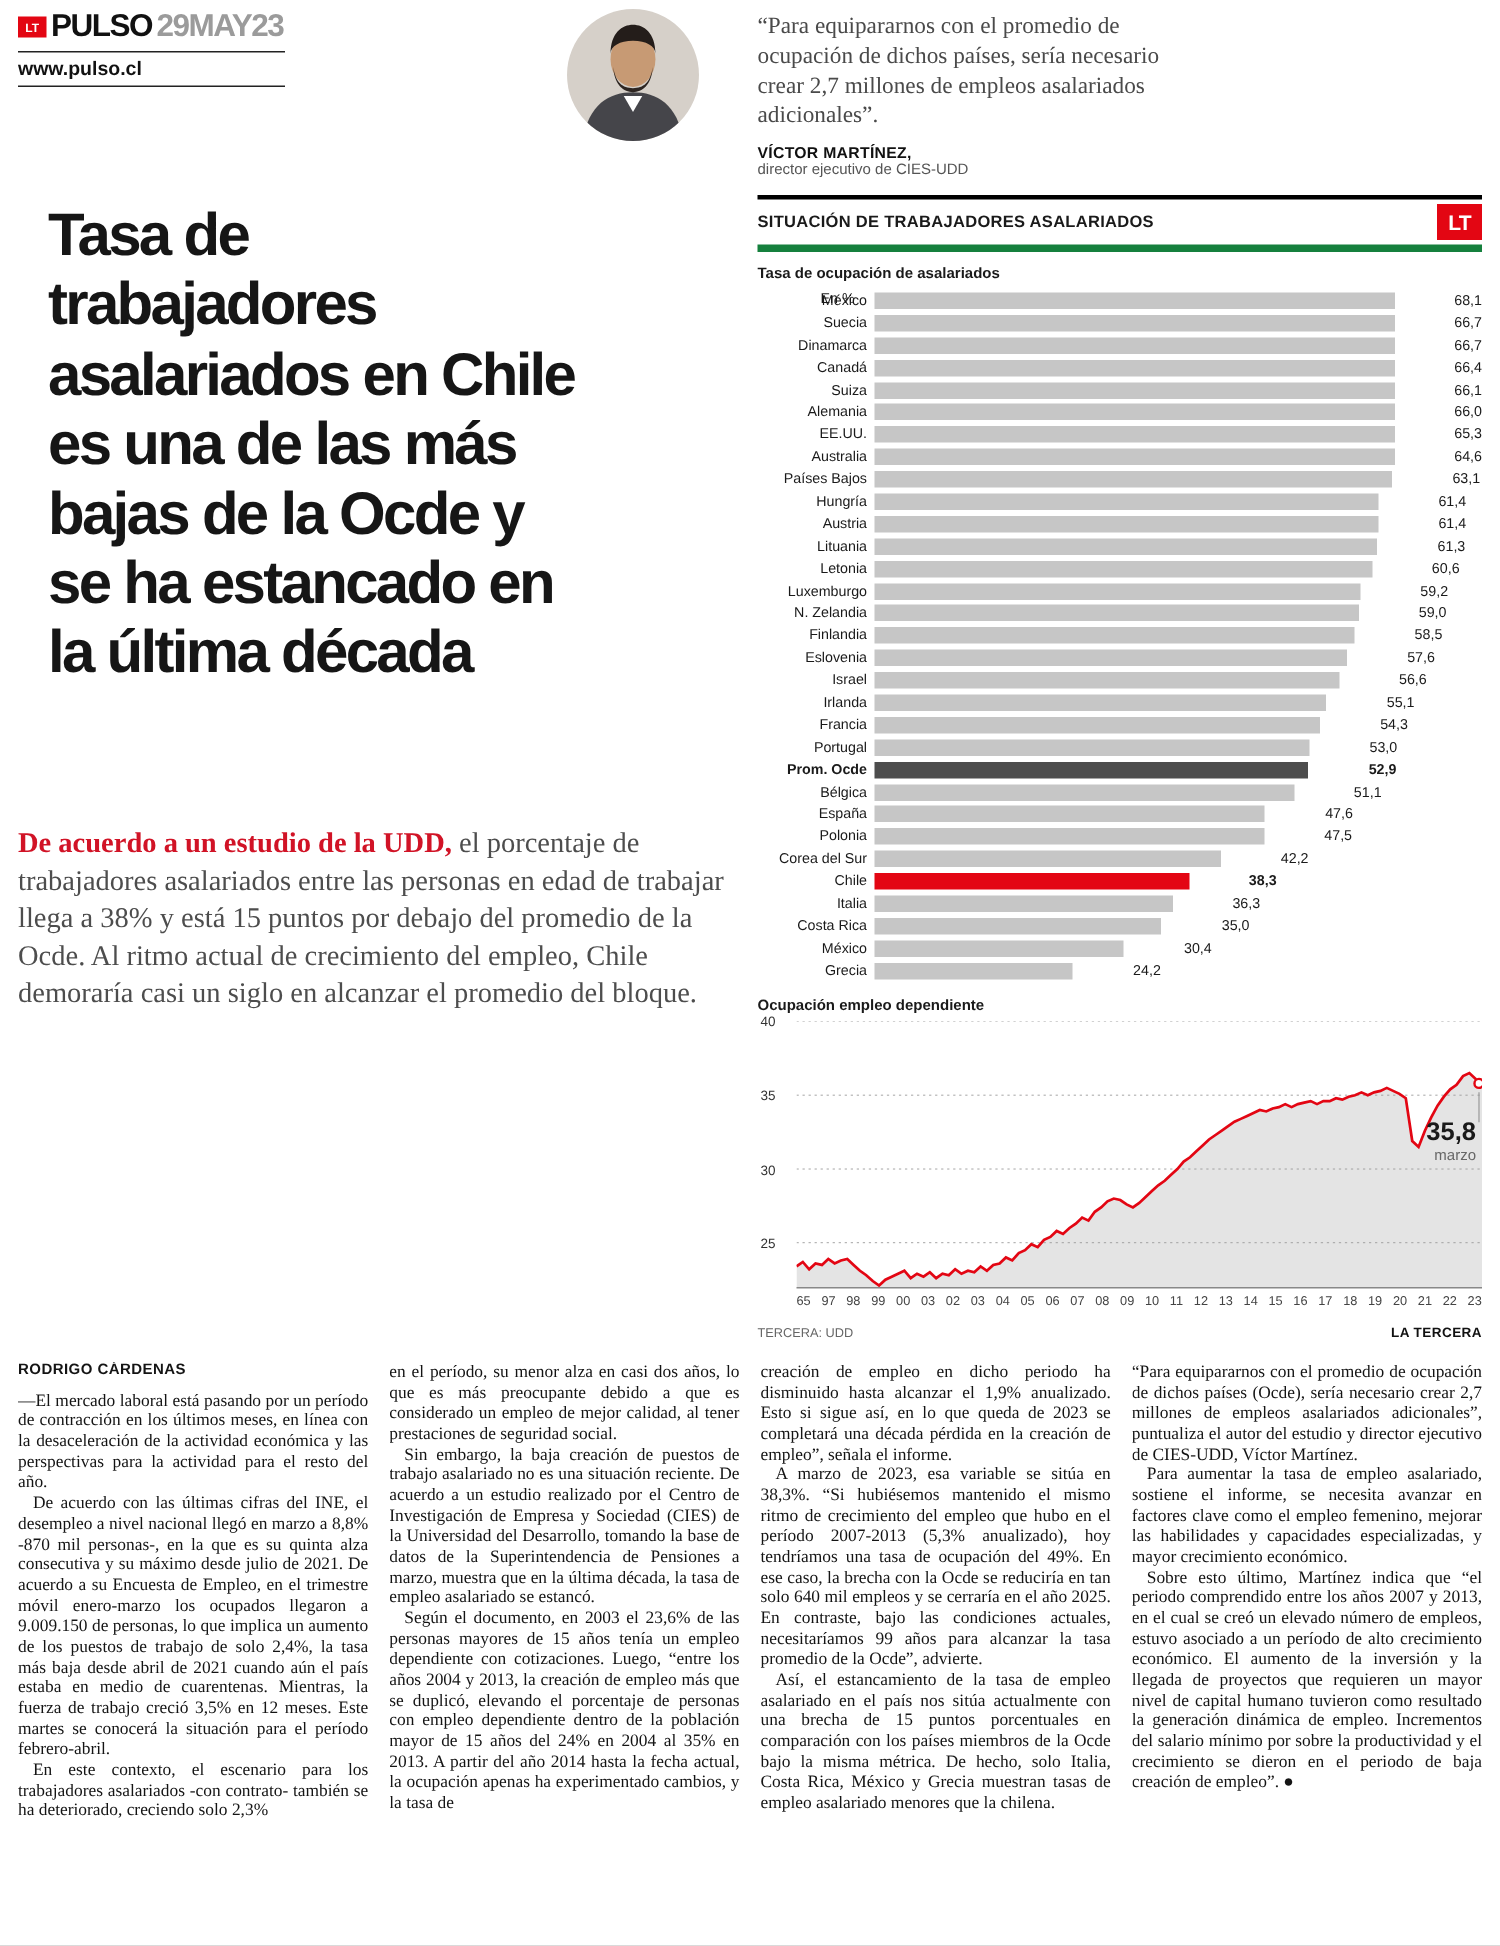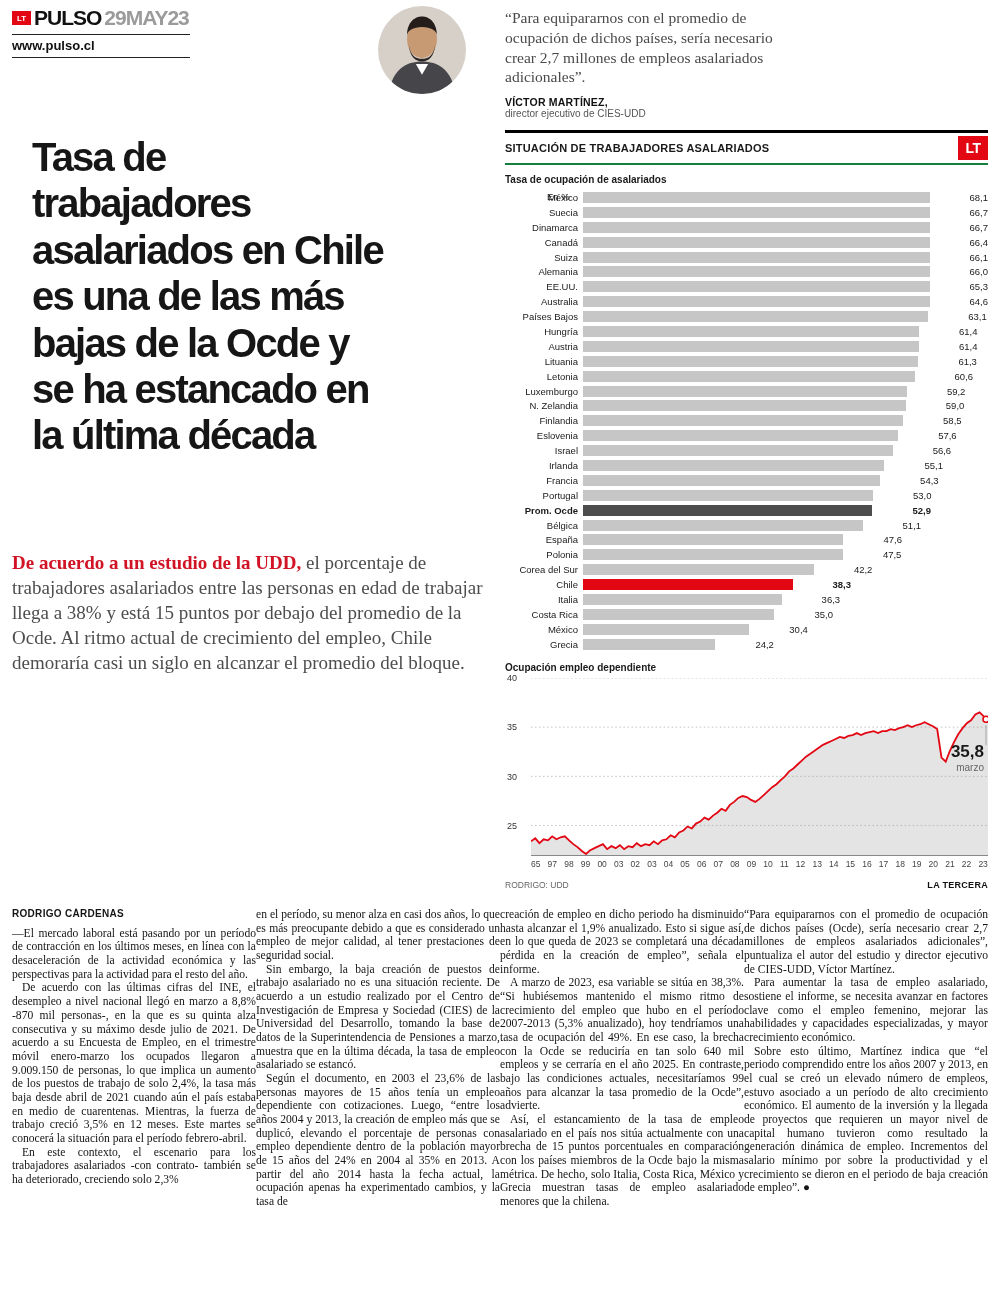--- a/index.html
+++ b/index.html
@@ -25,21 +25,21 @@
   .quote-author { margin-top:9px; font-size:10.5px; font-weight:bold; color:#111; letter-spacing:0.2px; }
   .quote-role { font-size:10px; color:#555; }
 
   
   .headline { position:absolute; left:12px; top:134px; width:490px; font-size:40px; line-height:1.16; font-weight:bold; letter-spacing:-1.8px; color:#161616; white-space:pre-line;margin-left:20px; }
   .lead { position:absolute; left:12px; top:550px; width:478px; font-family:"Liberation Serif", serif; font-size:19px; line-height:1.32; color:#4d4d4d; }
   .lead-highlight { color:#d11326; font-weight:bold; }
 
   
   .infographic { position:absolute; left:505px; top:130px; width:483px; }
-  .info-header { display:flex; align-items:center; justify-content:space-between; border-top:3px solid #000; border-bottom:2px solid #15803d; padding:3px 0 3px 0; }
+  .info-header { display:flex; align-items:center; justify-content:space-between; border-top:3px solid #000; border-bottom:5px solid #15803d; padding:3px 0 3px 0; }
   .info-title { font-size:11px; font-weight:bold; letter-spacing:0.2px; }
   .lt-box { display:inline-flex; align-items:center; justify-content:center; width:30px; height:24px; background:#e30613; color:#fff; font-size:14px; font-weight:bold; letter-spacing:-0.5px; }
   .chart-title { font-size:10px; font-weight:bold; margin:9px 0 5px 0; }
   .bar-chart { position:relative; }
   .unit-label { position:absolute; left:0; top:1px; font-size:9.5px; color:#1a1a1a;padding-left:42px; }
   .bar-row { display:flex; align-items:center; height:14.9px; }
   .bar-label { width:78px; text-align:right; padding-right:5px; font-size:9.5px; color:#1a1a1a; white-space:nowrap; }
   .bar-track { flex:1; display:flex; align-items:center; min-width:0;gap:36px; }
   .bar { height:11px; }
   .bar-value { font-size:9.5px; margin-left:4px; color:#1a1a1a; white-space:nowrap; }
@@ -54,21 +54,21 @@
   .annotation { position:absolute; right:4px; top:64px; text-align:right; }
   .ann-value { font-size:17px; font-weight:bold; color:#1a1a1a; }
   .ann-label { font-size:10px; color:#666; }
   .x-axis { display:flex; justify-content:space-between; padding-top:3px; }
   .x-tick { font-size:8.5px; color:#444; }
   .source-row { display:flex; justify-content:space-between; align-items:baseline; margin-top:11px; }
   .source { font-size:8.5px; color:#666; }
   .credit { font-size:9px; font-weight:bold; color:#111; letter-spacing:0.3px; }
 
   
-  .article { position:absolute; left:12px; top:908px; width:976px; height:382px; display:flex; }
+  .article { position:absolute; left:12px; top:908px; width:976px; height:382px; display:flex; gap:14px; }
   .col { flex:1; min-width:0; overflow:hidden; font-family:"Liberation Serif", serif; font-size:11.6px; line-height:1.18; text-align:justify; color:#141414; hyphens:auto; }
   .byline { font-family:"Liberation Sans", sans-serif; font-size:10px; font-weight:bold; letter-spacing:0.3px; margin-bottom:7px; }
   .col p { margin:0; }
   .col p.ind { text-indent:10px; }
 </style>
 </head>
 <body>
 
 <div class="page">
 
@@ -390,21 +390,21 @@
           <span class="x-tick">18</span>
           <span class="x-tick">19</span>
           <span class="x-tick">20</span>
           <span class="x-tick">21</span>
           <span class="x-tick">22</span>
           <span class="x-tick">23</span>
         </div>
     </div>
 
     <div class="source-row">
-      <span class="source">RODRIGO: UDD</span>
+      <span class="source">TERCERA: UDD</span>
       <span class="credit">LA TERCERA</span>
     </div>
   </section>
 
   <section class="article">
     <div class="col">
       <div class="byline">RODRIGO CÁRDENAS</div>
       <div id="col-0">
           <p>—El mercado laboral está pasando por un período de contracción en los últimos meses, en línea con la desaceleración de la actividad económica y las perspectivas para la actividad para el resto del año.</p>
           <p class="ind">De acuerdo con las últimas cifras del INE, el desempleo a nivel nacional llegó en marzo a 8,8% -870 mil personas-, en la que es su quinta alza consecutiva y su máximo desde julio de 2021. De acuerdo a su Encuesta de Empleo, en el trimestre móvil enero-marzo los ocupados llegaron a 9.009.150 de personas, lo que implica un aumento de los puestos de trabajo de solo 2,4%, la tasa más baja desde abril de 2021 cuando aún el país estaba en medio de cuarentenas. Mientras, la fuerza de trabajo creció 3,5% en 12 meses. Este martes se conocerá la situación para el período febrero-abril.</p>

